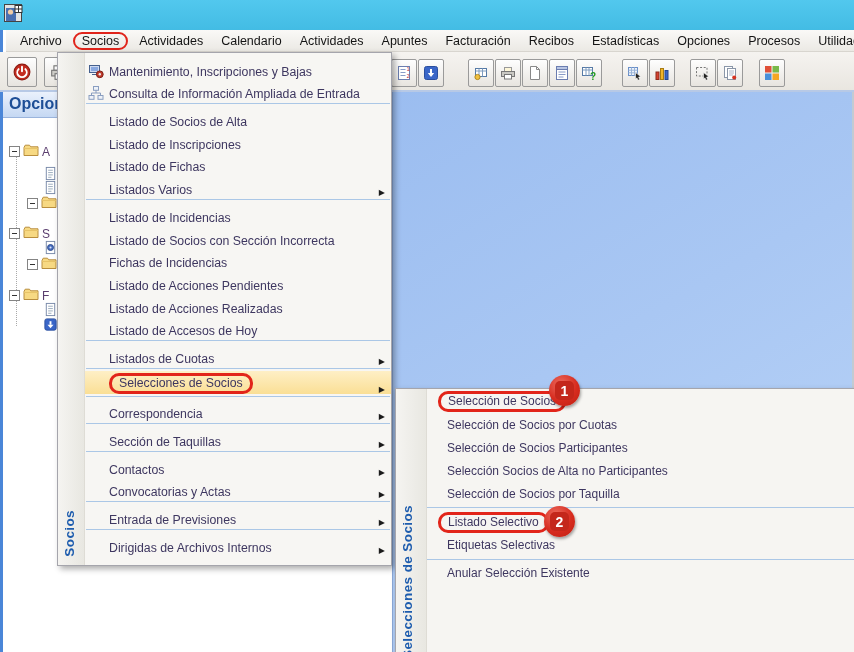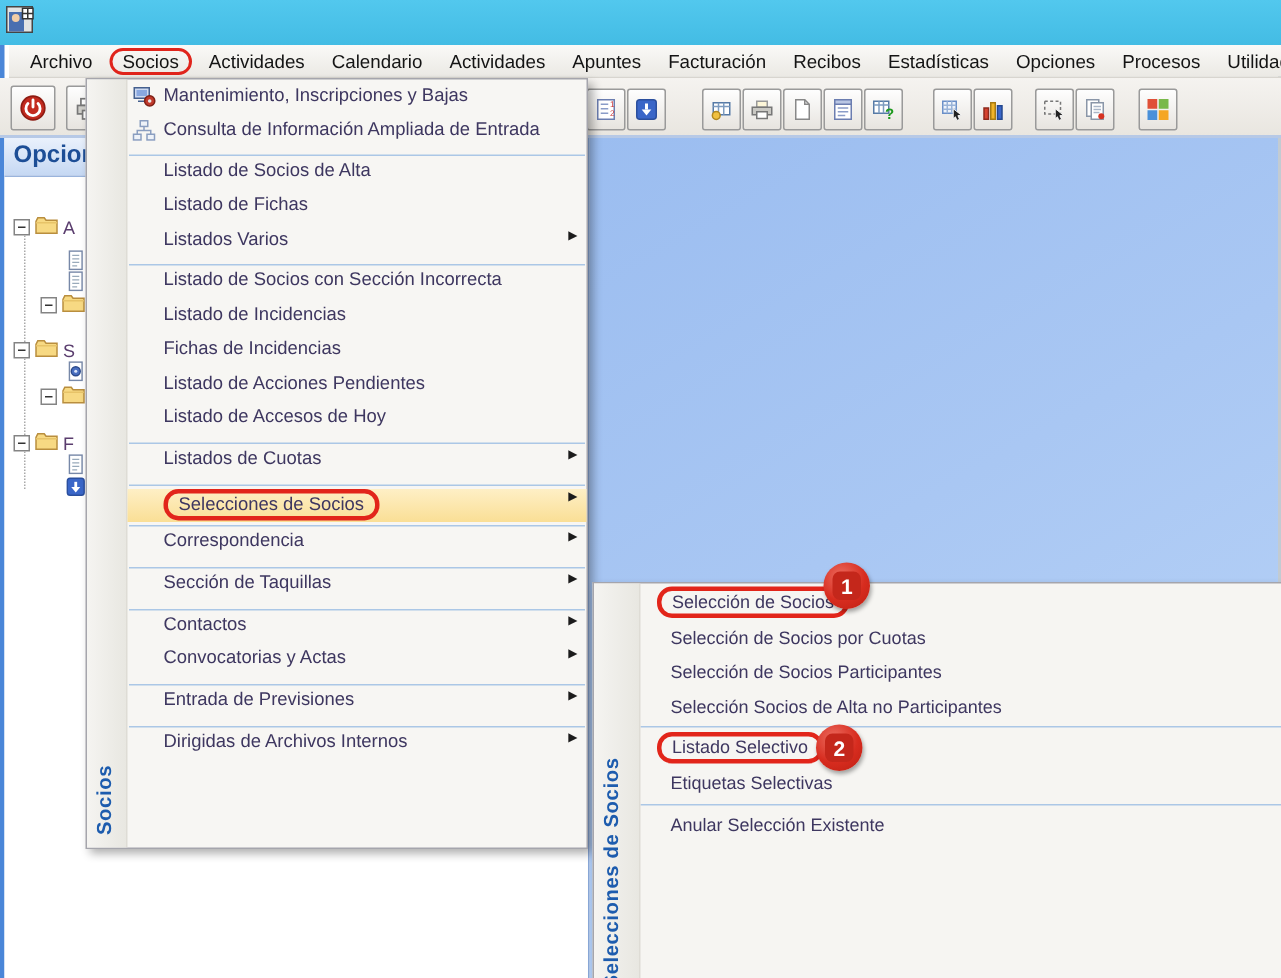--- a/index.html
+++ b/index.html
@@ -56,21 +56,21 @@
   
   .dropdown{position:absolute;left:57px;top:52px;width:335px;height:514px;display:flex;
             background:#f7f6f3;border:1px solid #a5a5ac;box-sizing:border-box;
             box-shadow:3px 3px 6px rgba(0,0,0,.32);z-index:40;}
   .strip{width:26px;background:linear-gradient(90deg,#f5f4f1,#e8e7e1);
          border-right:1px solid #dedcd5;position:relative;flex:none;}
   .strip-label{position:absolute;bottom:8px;left:4px;writing-mode:vertical-rl;
                transform:rotate(180deg);font-weight:bold;color:#1d5cae;font-size:13.5px;
                letter-spacing:.4px;white-space:nowrap;}
   .menu-items{flex:1;display:flex;flex-direction:column;padding:3px 0;min-width:0;}
-  .mi{height:22.7px;flex:none;display:flex;align-items:flex-start;padding-left:2px;position:relative;}
+  .mi{height:22.7px;flex:none;display:flex;align-items:flex-end;padding-left:2px;position:relative;}
   .mi .gutter{width:18px;flex:none;display:flex;justify-content:center;}
   .mi .label{margin-left:4px;font-size:12.3px;color:#3e3760;white-space:nowrap;}
   .mi .arrow{margin-left:auto;margin-right:6px;font-size:8px;color:#1b1b1b;flex:none;}
   .mi.hl{background:linear-gradient(#feefc6,#fadf95);}
   .msep{border-top:1px solid #abc7e6;margin:2px 1px;flex:none;}
 
   
   .submenu{position:absolute;left:395px;top:388px;width:459px;height:280px;display:flex;
            background:#f6f5f2;border:1px solid #a5a5ac;border-right:none;box-sizing:border-box;
            box-shadow:2px 3px 6px rgba(0,0,0,.3);z-index:50;}
@@ -377,43 +377,51 @@
           </span>
           <span class="label">Consulta de Información Ampliada de Entrada</span>
         </div>
         <div class="msep"></div>
         <div class="mi">
           <span class="gutter"></span>
           <span class="label">Listado de Socios de Alta</span>
         </div>
         <div class="mi">
           <span class="gutter"></span>
+          <span class="label">Listado de Inscripciones</span>
+        </div>
+        <div class="mi">
+          <span class="gutter"></span>
           <span class="label">Listado de Fichas</span>
         </div>
         <div class="mi">
           <span class="gutter"></span>
           <span class="label">Listados Varios</span>
           <span class="arrow">▶</span>
         </div>
         <div class="msep"></div>
         <div class="mi">
           <span class="gutter"></span>
+          <span class="label">Listado de Incidencias</span>
+        </div>
+        <div class="mi">
+          <span class="gutter"></span>
           <span class="label">Listado de Socios con Sección Incorrecta</span>
         </div>
         <div class="mi">
           <span class="gutter"></span>
-          <span class="label">Listado de Incidencias</span>
-        </div>
-        <div class="mi">
-          <span class="gutter"></span>
           <span class="label">Fichas de Incidencias</span>
         </div>
         <div class="mi">
           <span class="gutter"></span>
           <span class="label">Listado de Acciones Pendientes</span>
+        </div>
+        <div class="mi">
+          <span class="gutter"></span>
+          <span class="label">Listado de Acciones Realizadas</span>
         </div>
         <div class="mi">
           <span class="gutter"></span>
           <span class="label">Listado de Accesos de Hoy</span>
         </div>
         <div class="msep"></div>
         <div class="mi">
           <span class="gutter"></span>
           <span class="label">Listados de Cuotas</span>
           <span class="arrow">▶</span>
@@ -475,20 +483,23 @@
         </div>
         <div class="smi">
           <span class="label">Selección de Socios por Cuotas</span>
         </div>
         <div class="smi">
           <span class="label">Selección de Socios Participantes</span>
         </div>
         <div class="smi">
           <span class="label">Selección Socios de Alta no Participantes</span>
         </div>
+        <div class="smi">
+          <span class="label">Selección de Socios por Taquilla</span>
+        </div>
         <div class="ssep"></div>
         <div class="smi">
           <span class="label annot">Listado Selectivo</span>
           <span class="badge b2">
             <span class="badge-inner">2</span>
           </span>
         </div>
         <div class="smi">
           <span class="label">Etiquetas Selectivas</span>
         </div>

